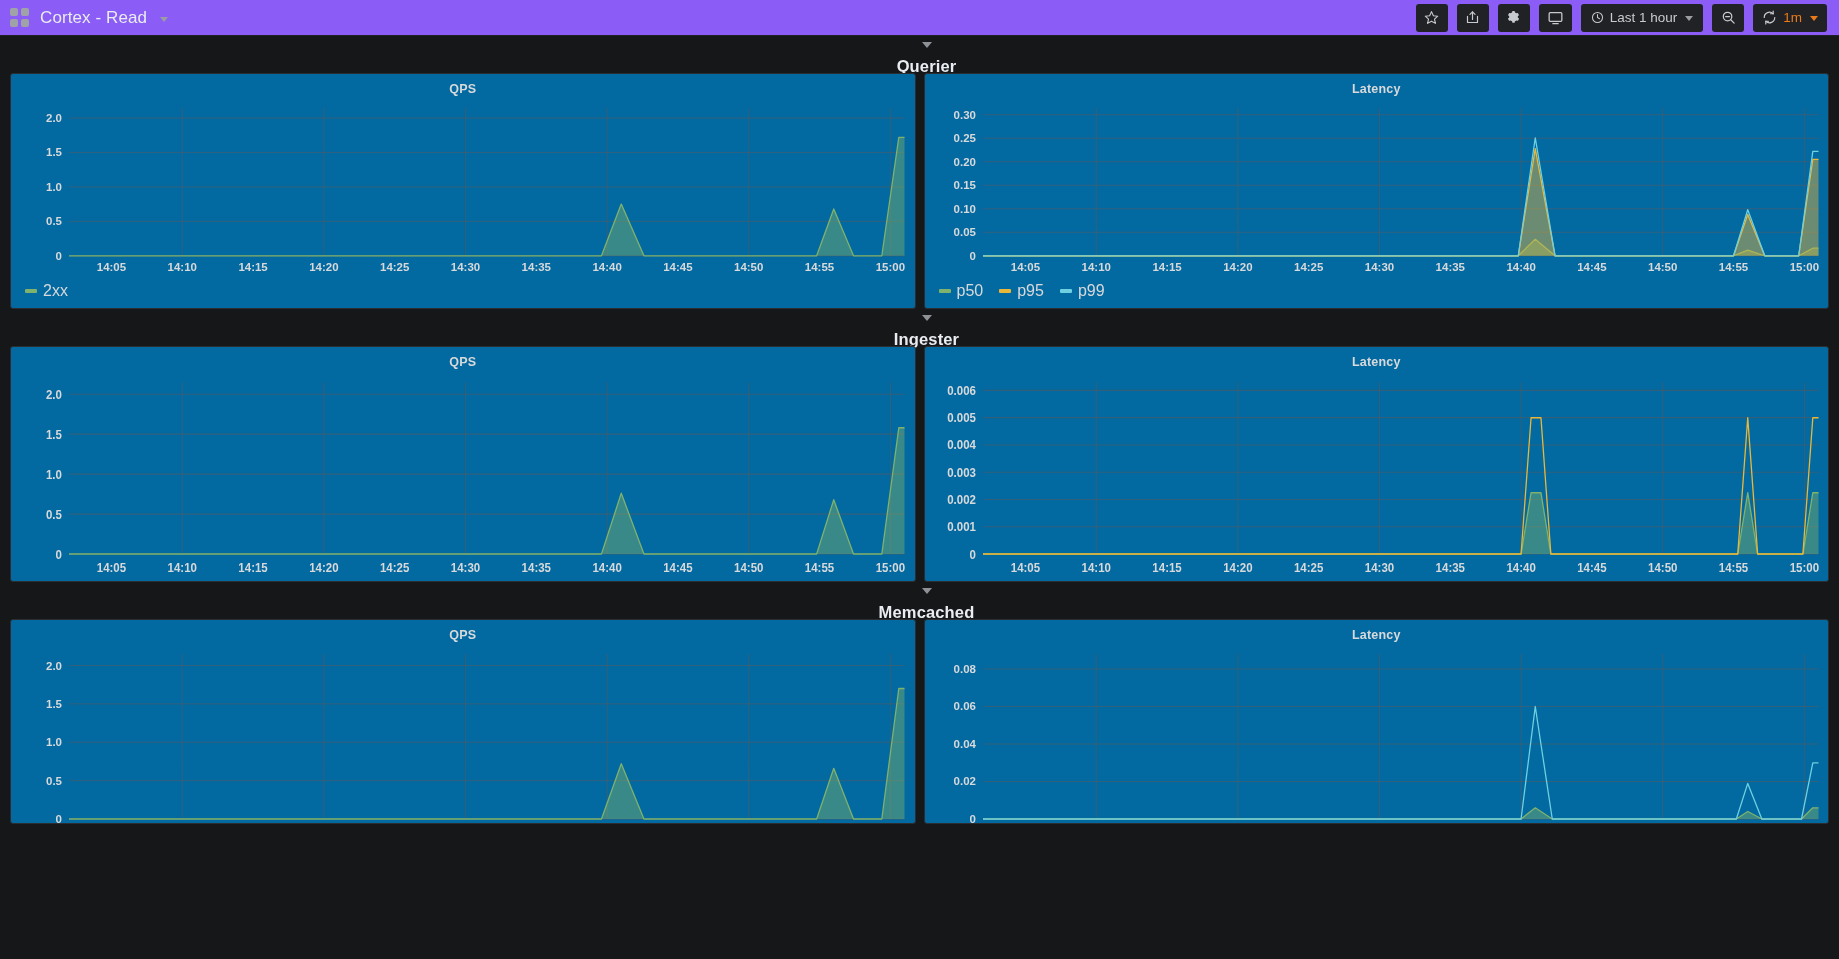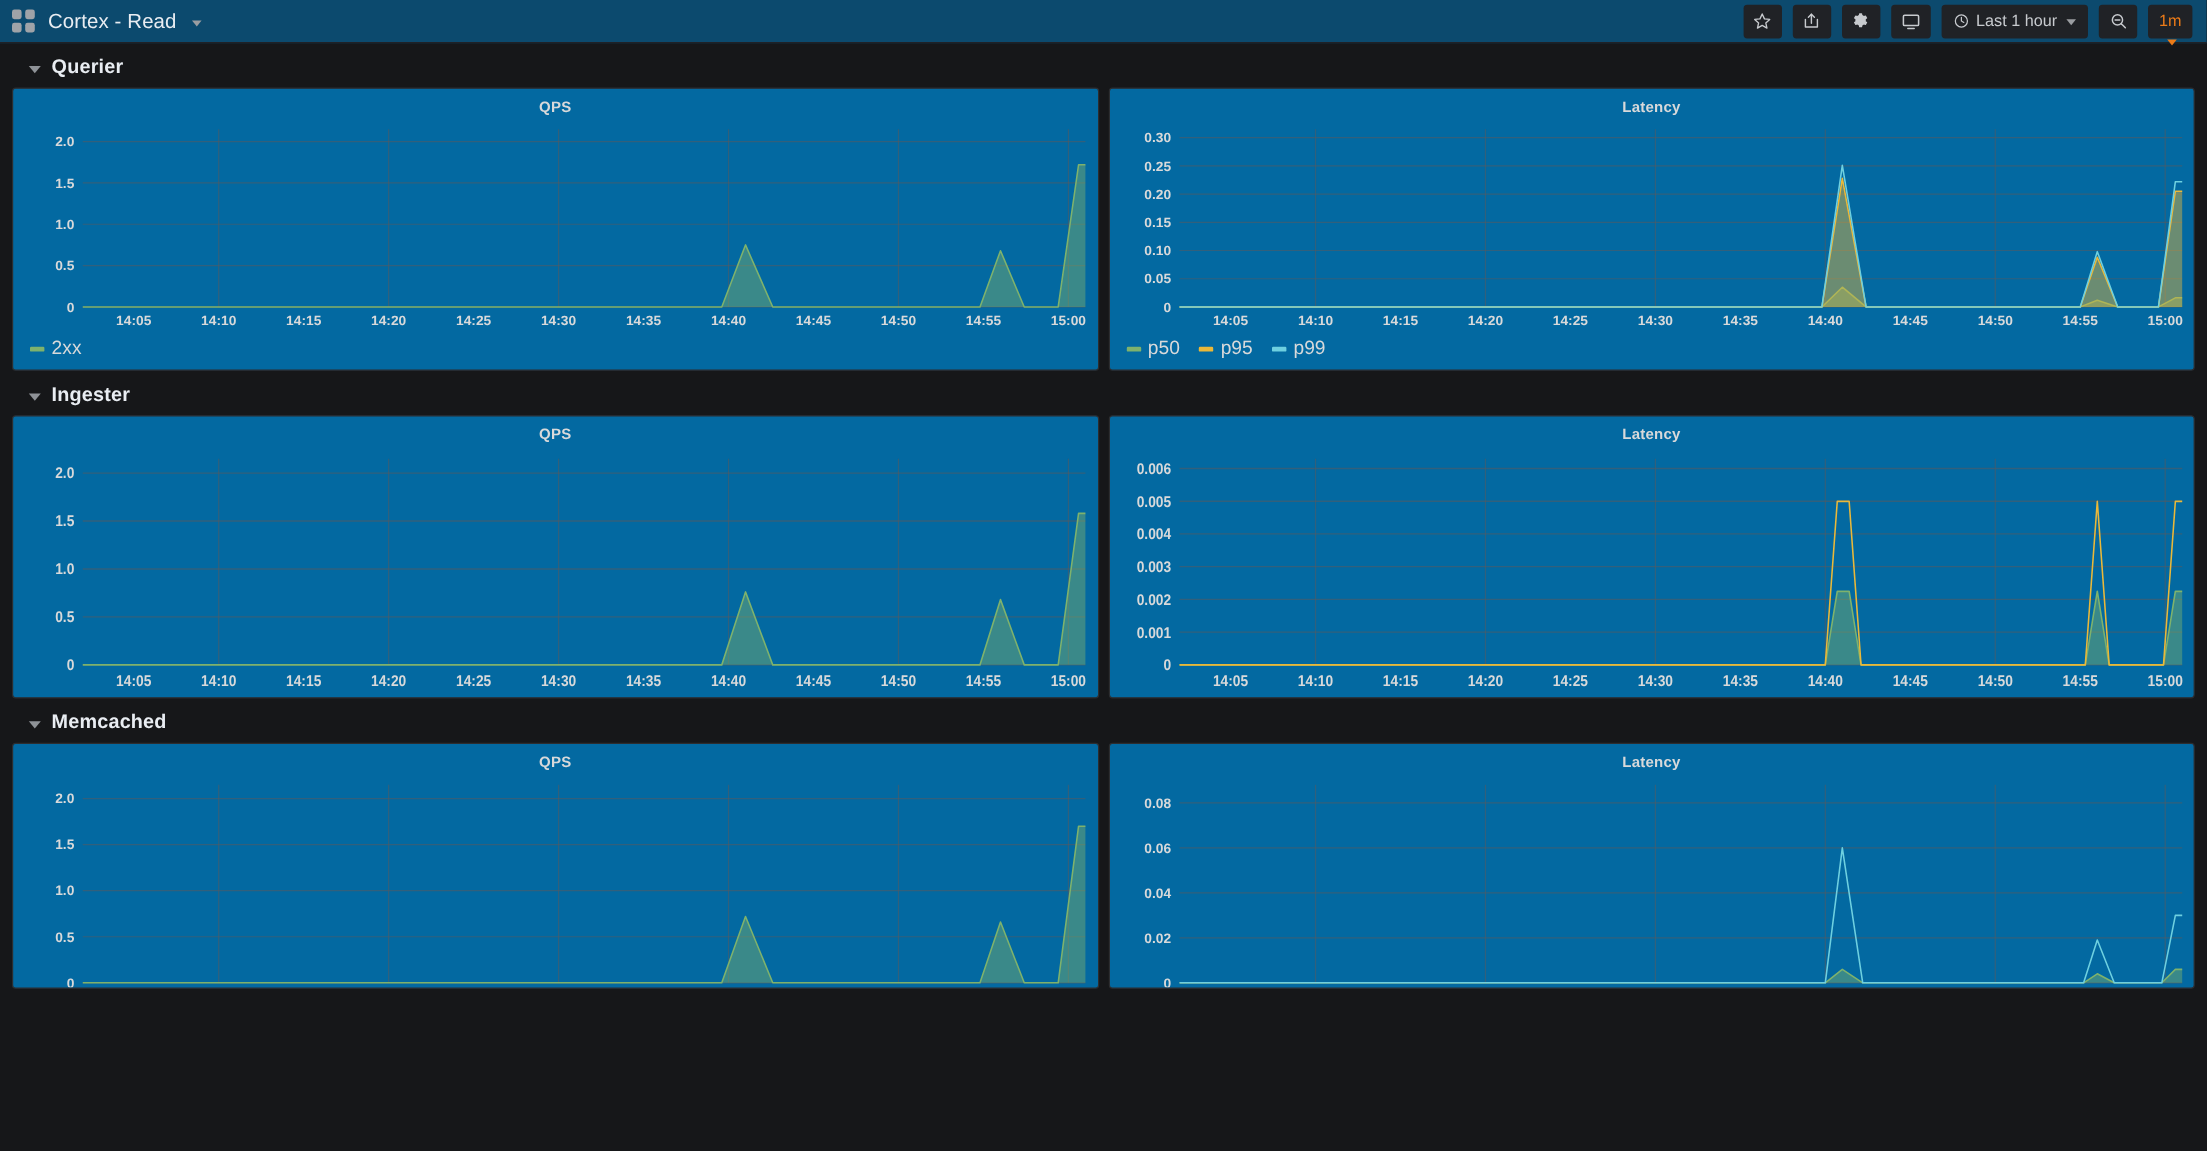--- a/index.html
+++ b/index.html
@@ -7,21 +7,21 @@
     width: 1839px; height: 959px;
     background: #161719;
     font-family: "Liberation Sans", sans-serif;
     color: #d8d9da;
     overflow: hidden;
   }
 
   
   .topnav {
     height: 36px;
-    background: #0c4a6e;
+    background: #8b5cf6;
     display: flex;
     align-items: center;
     padding: 0 8px 0 10px;
     border-bottom: 1px solid #1f2126;
     position: relative;
   }
   .nav-left { display: flex; align-items: center; gap: 11px; }
   .grid-logo {
     width: 19px; height: 19px;
     display: grid;
@@ -79,33 +79,33 @@
   }
   .refresh-group {
     height: 28px;
     background: #202226;
     border-radius: 3px;
     display: flex;
     align-items: center;
     gap: 6px;
     padding: 0 9px;
     cursor: pointer;
-    flex-direction: column;
   }
   .refresh-interval { color: #eb7b18; font-size: 13.5px; font-weight: 500; }
 
   
   .board { padding: 0 10px; }
   .row-header {
     display: flex;
     align-items: center;
     gap: 9px;
     height: 34px;
     padding-left: 14px;
     margin-top: 3px;
+    flex-direction: column;
   }
   .row-chevron {
     width: 0; height: 0;
     border-left: 5px solid transparent;
     border-right: 5px solid transparent;
     border-top: 6px solid #8e9297;
     margin-top: 3px;
     cursor: pointer;
   }
   .row-title {

